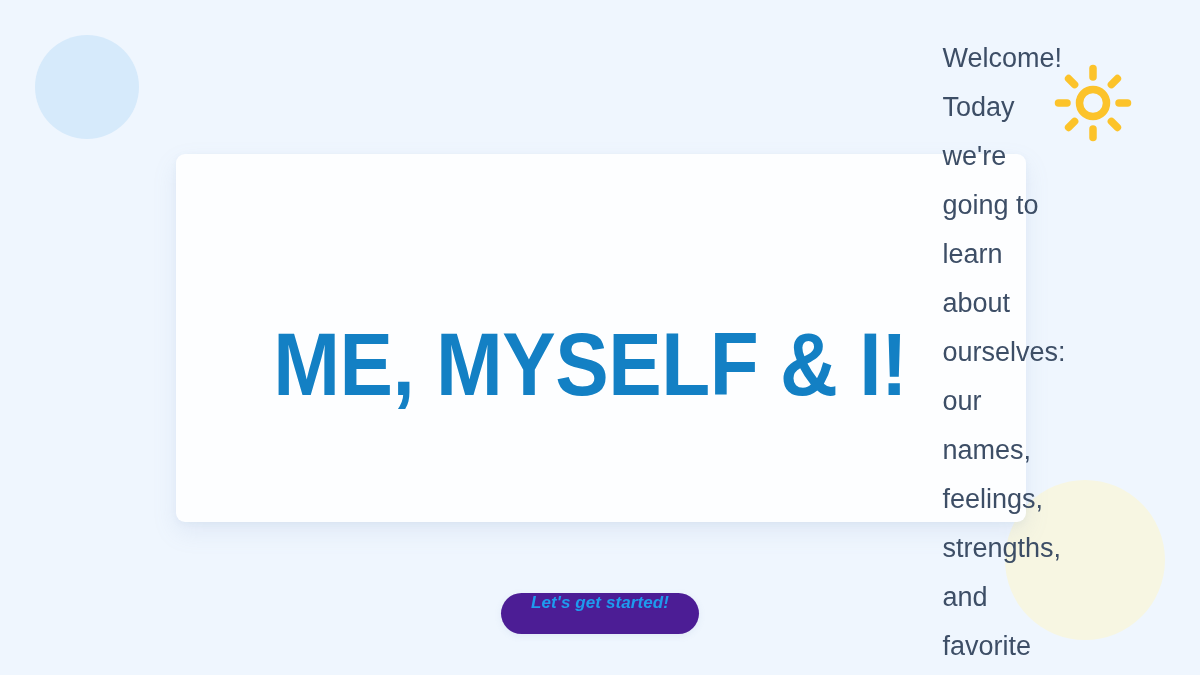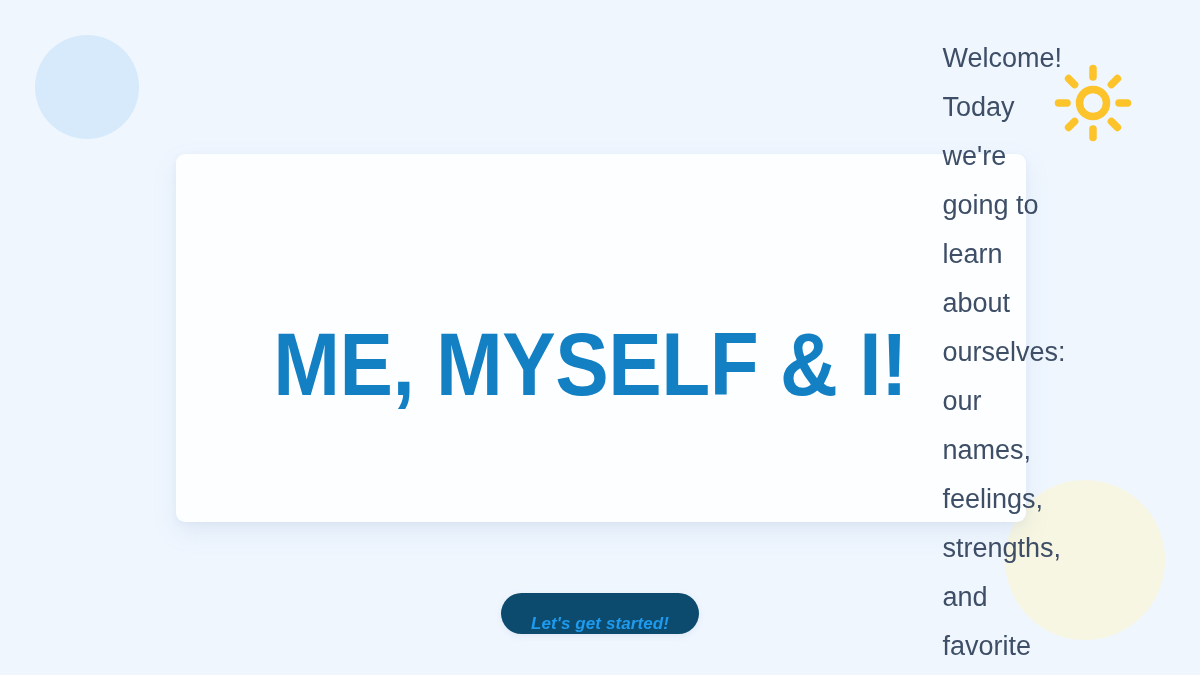--- a/index.html
+++ b/index.html
@@ -93,25 +93,25 @@
     max-width: 740px;
   }
 
   
   .footer-pill {
     position: absolute;
     left: 501px;
     top: 593px;
     width: 198px;
     height: 41px;
-    background: #0c4a6e;
+    background: #4c1d95;
     border-radius: 21px;
     box-shadow: 0 2px 7px rgba(120, 150, 190, 0.12);
     display: flex;
-    align-items: flex-end;
+    align-items: flex-start;
     justify-content: center;
   }
   .footer-pill-label {
     font-size: 17px;
     font-weight: 700;
     font-style: italic;
     color: #1e9bee;
     letter-spacing: 0.1px;
     white-space: nowrap;
   }

